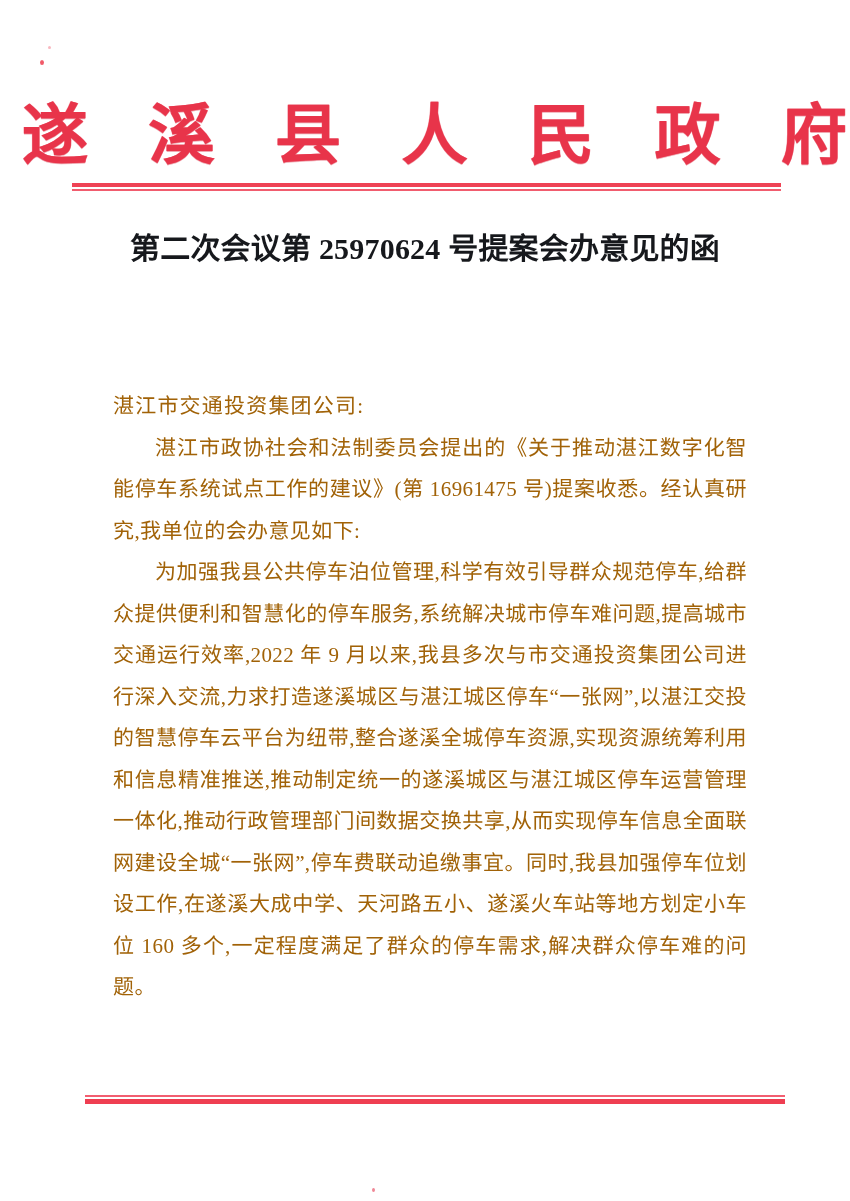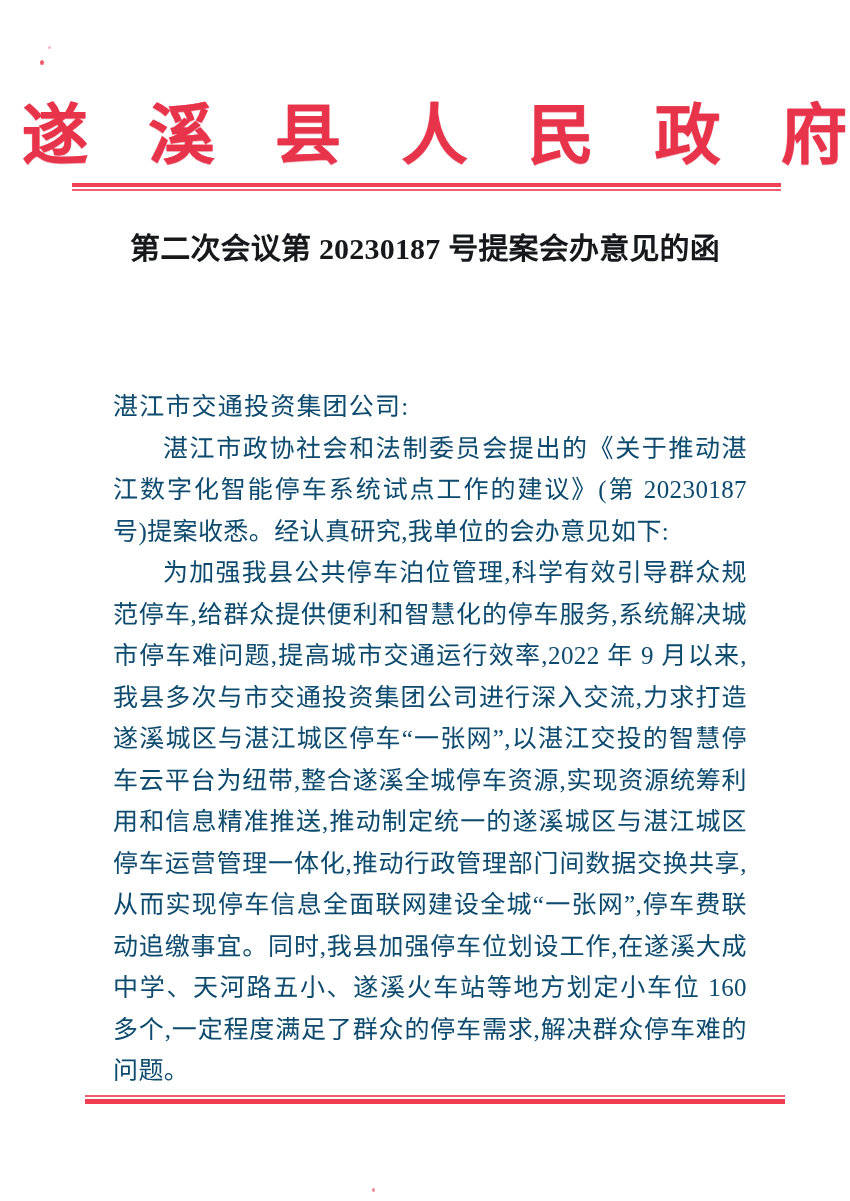--- a/index.html
+++ b/index.html
@@ -134,23 +134,23 @@
   .doc-title .tline + .tline {
     margin-top: 2px;
   }
 
   
   .body-block {
     position: absolute;
     left: 113px;
     top: 386px;
     width: 634px;
-    color: #0c4a6e;
+    color: #a16207;
     font-family: "Liberation Serif", "DejaVu Serif", serif;
-    font-size: 25px;
+    font-size: 21px;
     line-height: 41.5px;
     letter-spacing: 0.4px;
     text-align: justify;
     text-justify: inter-ideograph;
   }
   .body-block p {
     margin: 0;
   }
   .body-block p.indent {
     text-indent: 2em;
@@ -170,26 +170,26 @@
 
   <div class="masthead">遂 溪 县 人 民 政 府</div>
 
   <div class="rule-top">
     <div class="thick"></div>
     <div class="gap"></div>
     <div class="thin"></div>
   </div>
 
   <div class="doc-title">
-    <span class="tline">第二次会议第 20230187 号提案会办意见的函</span>
+    <span class="tline">第二次会议第 25970624 号提案会办意见的函</span>
   </div>
 
   <div class="body-block">
     <p class="salutation">湛江市交通投资集团公司:</p>
-    <p class="indent">湛江市政协社会和法制委员会提出的《关于推动湛江数字化智能停车系统试点工作的建议》(第 20230187 号)提案收悉。经认真研究,我单位的会办意见如下:</p>
+    <p class="indent">湛江市政协社会和法制委员会提出的《关于推动湛江数字化智能停车系统试点工作的建议》(第 16961475 号)提案收悉。经认真研究,我单位的会办意见如下:</p>
     <p class="indent">为加强我县公共停车泊位管理,科学有效引导群众规范停车,给群众提供便利和智慧化的停车服务,系统解决城市停车难问题,提高城市交通运行效率,2022 年 9 月以来,我县多次与市交通投资集团公司进行深入交流,力求打造遂溪城区与湛江城区停车“一张网”,以湛江交投的智慧停车云平台为纽带,整合遂溪全城停车资源,实现资源统筹利用和信息精准推送,推动制定统一的遂溪城区与湛江城区停车运营管理一体化,推动行政管理部门间数据交换共享,从而实现停车信息全面联网建设全城“一张网”,停车费联动追缴事宜。同时,我县加强停车位划设工作,在遂溪大成中学、天河路五小、遂溪火车站等地方划定小车位 160 多个,一定程度满足了群众的停车需求,解决群众停车难的问题。</p>
   </div>
 
   <div class="rule-bottom">
     <div class="thin"></div>
     <div class="gap"></div>
     <div class="thick"></div>
   </div>
 
 </div>

